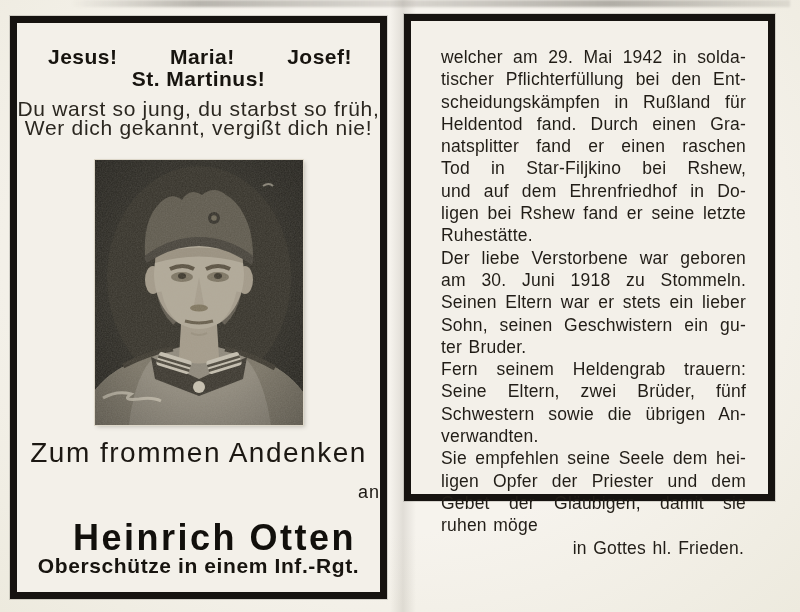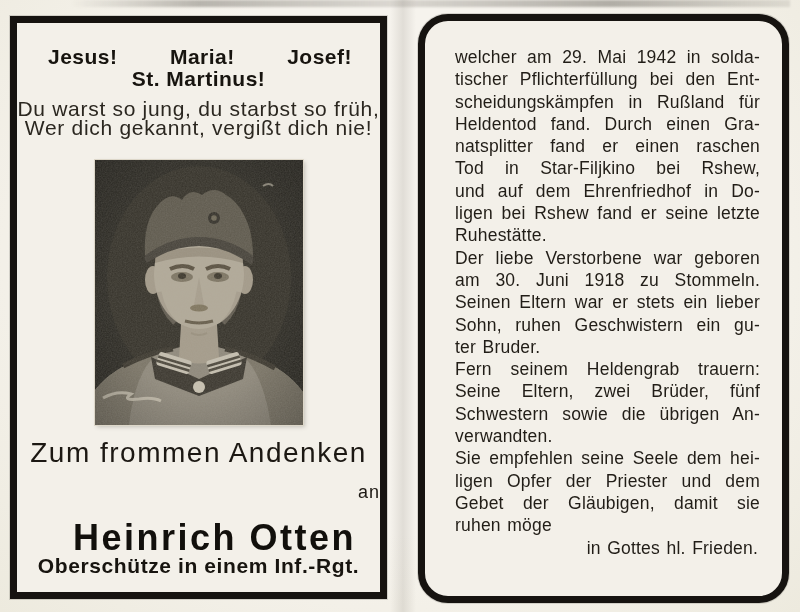--- a/index.html
+++ b/index.html
@@ -17,21 +17,21 @@
   .fold-shadow{
     position:absolute;left:390px;top:0;width:26px;height:612px;
     background:linear-gradient(90deg,rgba(70,64,52,0) 0%,rgba(70,64,52,.12) 50%,rgba(70,64,52,0) 100%);
   }
   .page{
     position:absolute;box-sizing:border-box;
     border:7px solid #161310;background:#f3f0e9;
     box-shadow:0 0 0 1px rgba(30,26,20,.15);
   }
   .page-left{left:10px;top:16px;width:377px;height:583px;}
-  .page-right{left:418px;top:14px;width:371px;height:589px;border-radius:30px;}
+  .page-right{left:404px;top:14px;width:371px;height:487px;}
 
   
   .invocation-row{
     position:absolute;top:22px;left:0;width:100%;box-sizing:border-box;
     padding:0 28px 0 31px;display:flex;justify-content:space-between;
     font-weight:bold;font-size:21px;letter-spacing:.5px;color:#17140f;
   }
   .patron{
     position:absolute;top:44px;width:100%;text-align:center;
     font-weight:bold;font-size:21px;letter-spacing:.5px;color:#17140f;
@@ -179,21 +179,21 @@
         <div class="obit-line align-justify">scheidungskämpfen in Rußland für</div>
         <div class="obit-line align-justify">Heldentod fand. Durch einen Gra-</div>
         <div class="obit-line align-justify">natsplitter fand er einen raschen</div>
         <div class="obit-line align-justify">Tod in Star-Filjkino bei Rshew,</div>
         <div class="obit-line align-justify">und auf dem Ehrenfriedhof in Do-</div>
         <div class="obit-line align-justify">ligen bei Rshew fand er seine letzte</div>
         <div class="obit-line align-left">Ruhestätte.</div>
         <div class="obit-line align-justify">Der liebe Verstorbene war geboren</div>
         <div class="obit-line align-justify">am 30. Juni 1918 zu Stommeln.</div>
         <div class="obit-line align-justify">Seinen Eltern war er stets ein lieber</div>
-        <div class="obit-line align-justify">Sohn, ruhen Geschwistern ein gu-</div>
+        <div class="obit-line align-justify">Sohn, seinen Geschwistern ein gu-</div>
         <div class="obit-line align-left">ter Bruder.</div>
         <div class="obit-line align-justify">Fern seinem Heldengrab trauern:</div>
         <div class="obit-line align-justify">Seine Eltern, zwei Brüder, fünf</div>
         <div class="obit-line align-justify">Schwestern sowie die übrigen An-</div>
         <div class="obit-line align-left">verwandten.</div>
         <div class="obit-line align-justify">Sie empfehlen seine Seele dem hei-</div>
         <div class="obit-line align-justify">ligen Opfer der Priester und dem</div>
         <div class="obit-line align-justify">Gebet der Gläubigen, damit sie</div>
         <div class="obit-line align-left">ruhen möge</div>
         <div class="obit-line align-right">in Gottes hl. Frieden.</div>

